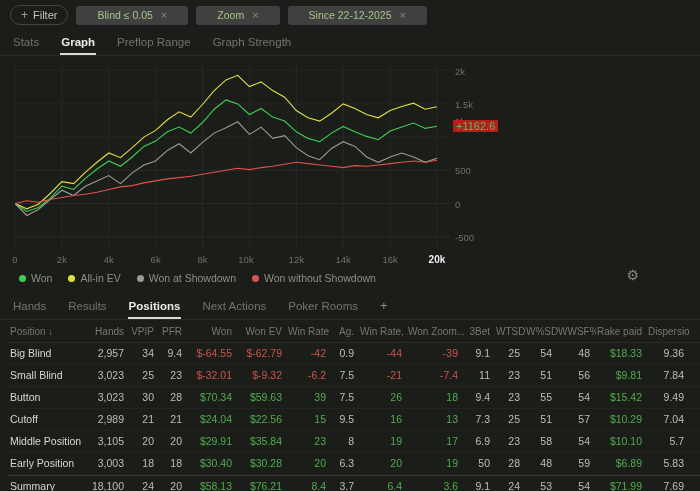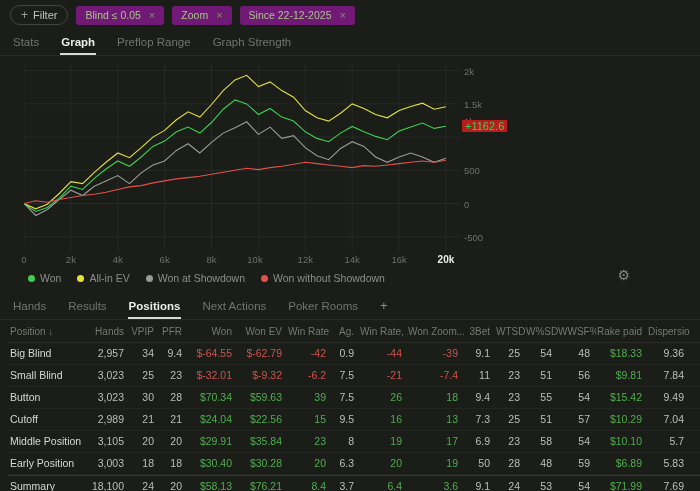--- a/index.html
+++ b/index.html
@@ -7,31 +7,31 @@
   body{
     background:#1b1d19;
     font-family:"Liberation Sans","DejaVu Sans",sans-serif;
     color:#bcbfb6;font-size:11px;position:relative;
   }
   
   .filter-bar{display:flex;align-items:center;gap:8px;padding:6px 10px;height:30px}
   .filter-btn{display:flex;align-items:center;gap:5px;border:1px solid #41453f;border-radius:11px;
     padding:2px 10px;color:#c2c5be;font-size:11px;background:transparent;cursor:pointer;height:20px}
   .filter-btn .plus{font-size:12px;color:#9da19a;line-height:1}
-  .chip{display:flex;align-items:center;gap:8px;background:#701a75;color:#a6c488;border-radius:3px;
-    padding:3px 9px;font-size:10.5px;height:19px;cursor:default}
+  .chip{display:flex;align-items:center;gap:8px;background:#404040;color:#a6c488;border-radius:3px;
+    padding:3px 21px;font-size:10.5px;height:19px;cursor:default}
   .chip .x{color:#7d9465;font-size:11px;cursor:pointer;line-height:1}
   
   .tabs{display:flex;gap:20px;padding:0 12px;border-bottom:1px solid #2a2d27;height:26px;align-items:stretch}
   .tab{color:#71756c;font-size:11.5px;display:flex;align-items:center;border-bottom:2px solid transparent;
     padding:0 1px;cursor:pointer;white-space:nowrap}
   .tab.active{color:#ebece8;font-weight:bold;border-bottom-color:#d9dad6}
   .tab.plus-tab{font-size:13px;color:#8b8f87}
   
-  .chart-wrap{position:relative;height:238px;margin:0 24px}
+  .chart-wrap{position:relative;height:238px;margin:0 15px}
   #plot{position:absolute;left:0;top:8px}
   .grid{stroke:#262a23;stroke-width:1}
   #ylabels{position:absolute;left:440px;top:8px;width:44px;height:186px}
   .ylab{position:absolute;font-size:9.5px;color:#6d716a;left:0}
   #badge{position:absolute;left:438px;color:#3ecf52;font-weight:normal;font-size:11px;
     background:#b91c1c;padding:0 3px;z-index:2}
   #xlabels{position:absolute;left:0;top:198px;width:436px;height:12px}
   .xlab{position:absolute;transform:translateX(-50%);font-size:9.5px;color:#6d716a;white-space:nowrap}
   .xlab.cur{color:#eceeea;font-weight:bold;font-size:10px}
   #legend{position:absolute;left:4px;top:216px;display:flex;gap:16px;align-items:center}

